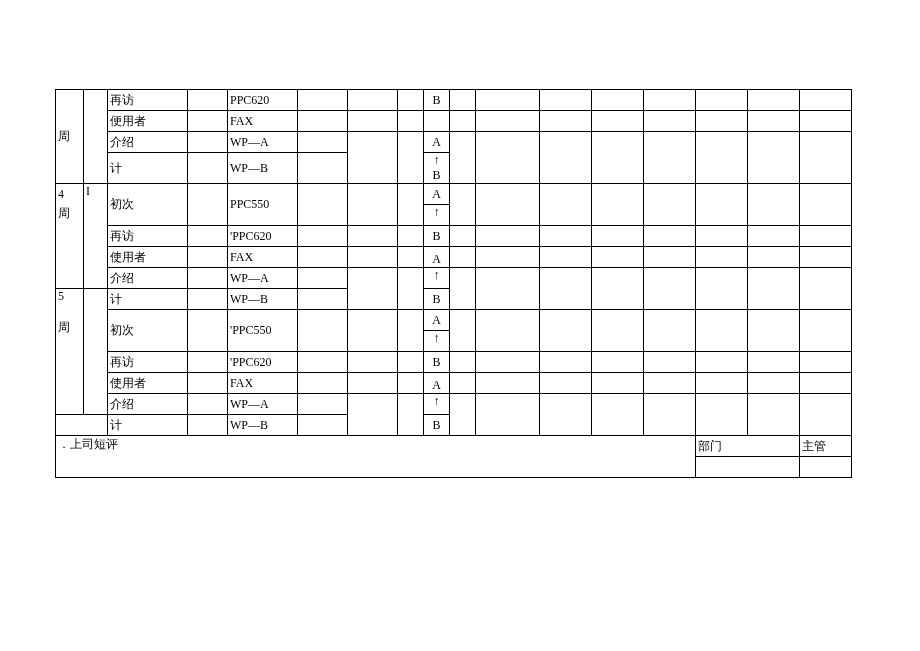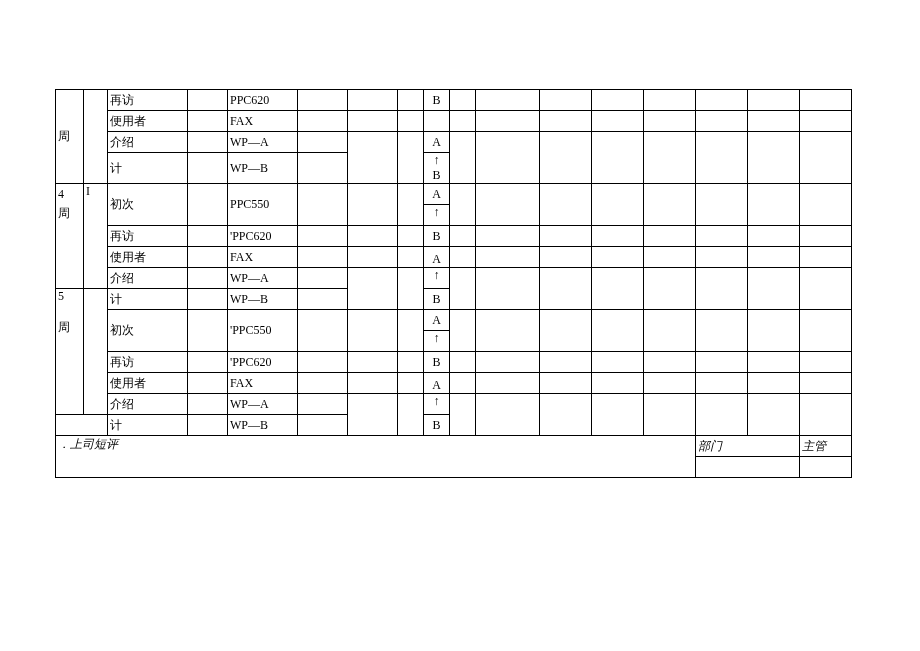--- a/index.html
+++ b/index.html
@@ -28,21 +28,21 @@
       height: 20px;
       padding: 0 2px;
       vertical-align: middle;
       text-align: left;
       font-size: 12px;
       overflow: hidden;
     }
     .noborder-top { border-top: none; }
     .noborder-bottom { border-bottom: none; }
     .center { text-align: center; }
-    .footer-row td { height: 20px; font-style: italic; }
+    .footer-row td { height: 20px; }
     .tall { height: 30px; }
   </style>
 </head>
 <body>
 <div class="page">
 
 <table>
   <colgroup>
     <col style="width:28px">
     <col style="width:24px">

